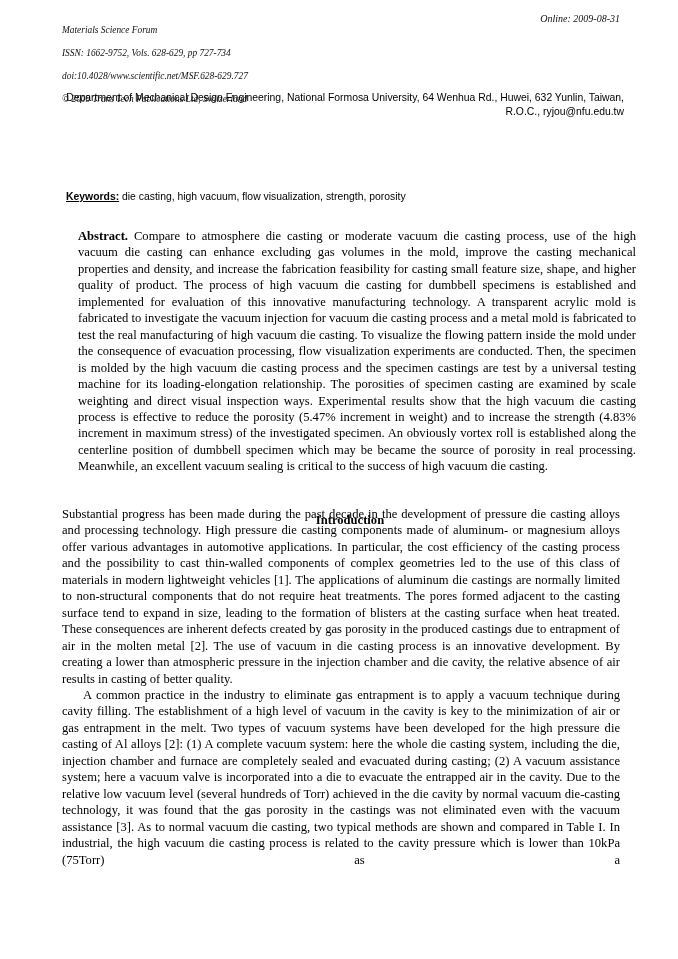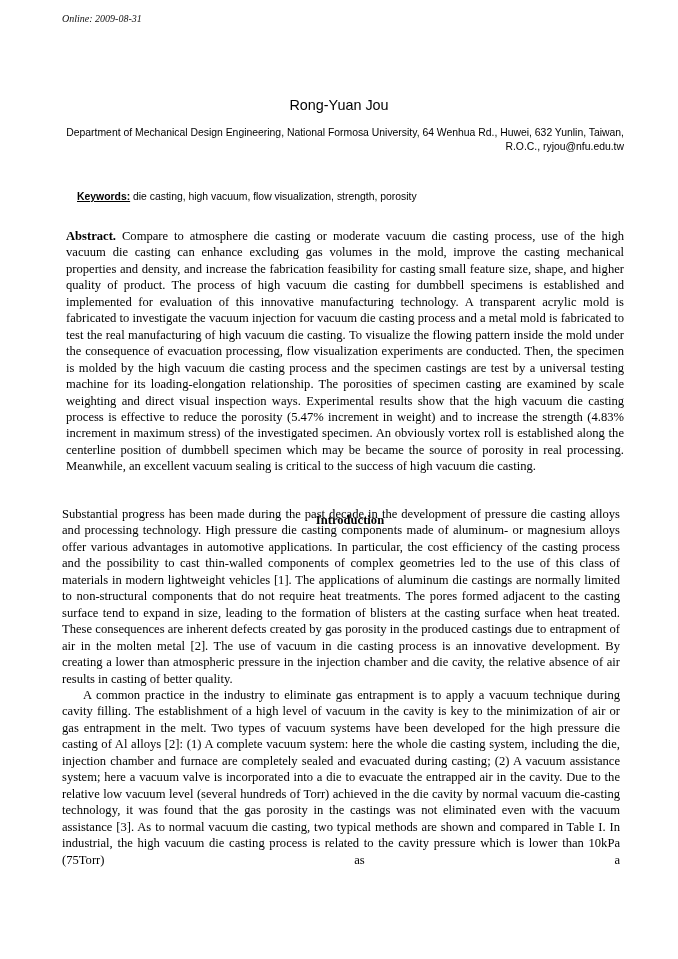--- a/index.html
+++ b/index.html
@@ -91,36 +91,36 @@
   
   .column {
     position: absolute;
     top: 0;
     left: 62px;
     width: 558px;
   }
   .keywords {
     position: absolute;
     top: 190px;
-    left: 15px;
+    left: 4px;
     width: 558px;
     font-family: "Liberation Sans", "DejaVu Sans", sans-serif;
     font-size: 10.4px;
     line-height: 14px;
     text-align: left;
   }
   .keywords .kw-label {
     font-weight: bold;
     text-decoration: underline;
   }
 
   .abstract {
     position: absolute;
     top: 228px;
-    left: 4px;
+    left: 16px;
     width: 558px;
     font-size: 12.6px;
     line-height: 16.45px;
     text-align: justify;
     text-justify: inter-word;
     hyphens: none;
   }
   .abstract .ab-label {
     font-weight: bold;
   }
@@ -162,25 +162,30 @@
     display: inline-block;
     width: 100%;
   }
 </style>
 </head>
 <body>
 
 <div class="page">
 
   <div class="journal-header">
+    <div class="journal-id">
+      <span>Materials Science Forum</span>
+      <span>ISSN: 1662-9752, Vols. 628-629, pp 727-734</span>
+      <span>doi:10.4028/www.scientific.net/MSF.628-629.727</span>
+      <span>© 2009 Trans Tech Publications Ltd, Switzerland</span>
+    </div>
     <div class="online-date">Online: 2009-08-31</div>
   </div>
 
   <div class="title-block">
-    <div class="author-name">Rong-Yuan Jou</div>
     <div class="affiliation">Department of Mechanical Design Engineering, National Formosa University, 64 Wenhua Rd., Huwei, 632 Yunlin, Taiwan, R.O.C., ryjou@nfu.edu.tw</div>
   </div>
 
   <div class="column">
 
     <div class="keywords">
       <span class="kw-label">Keywords:</span><span>&nbsp;</span><span>die casting, high vacuum, flow visualization, strength, porosity</span>
     </div>
 
     <div class="abstract">

